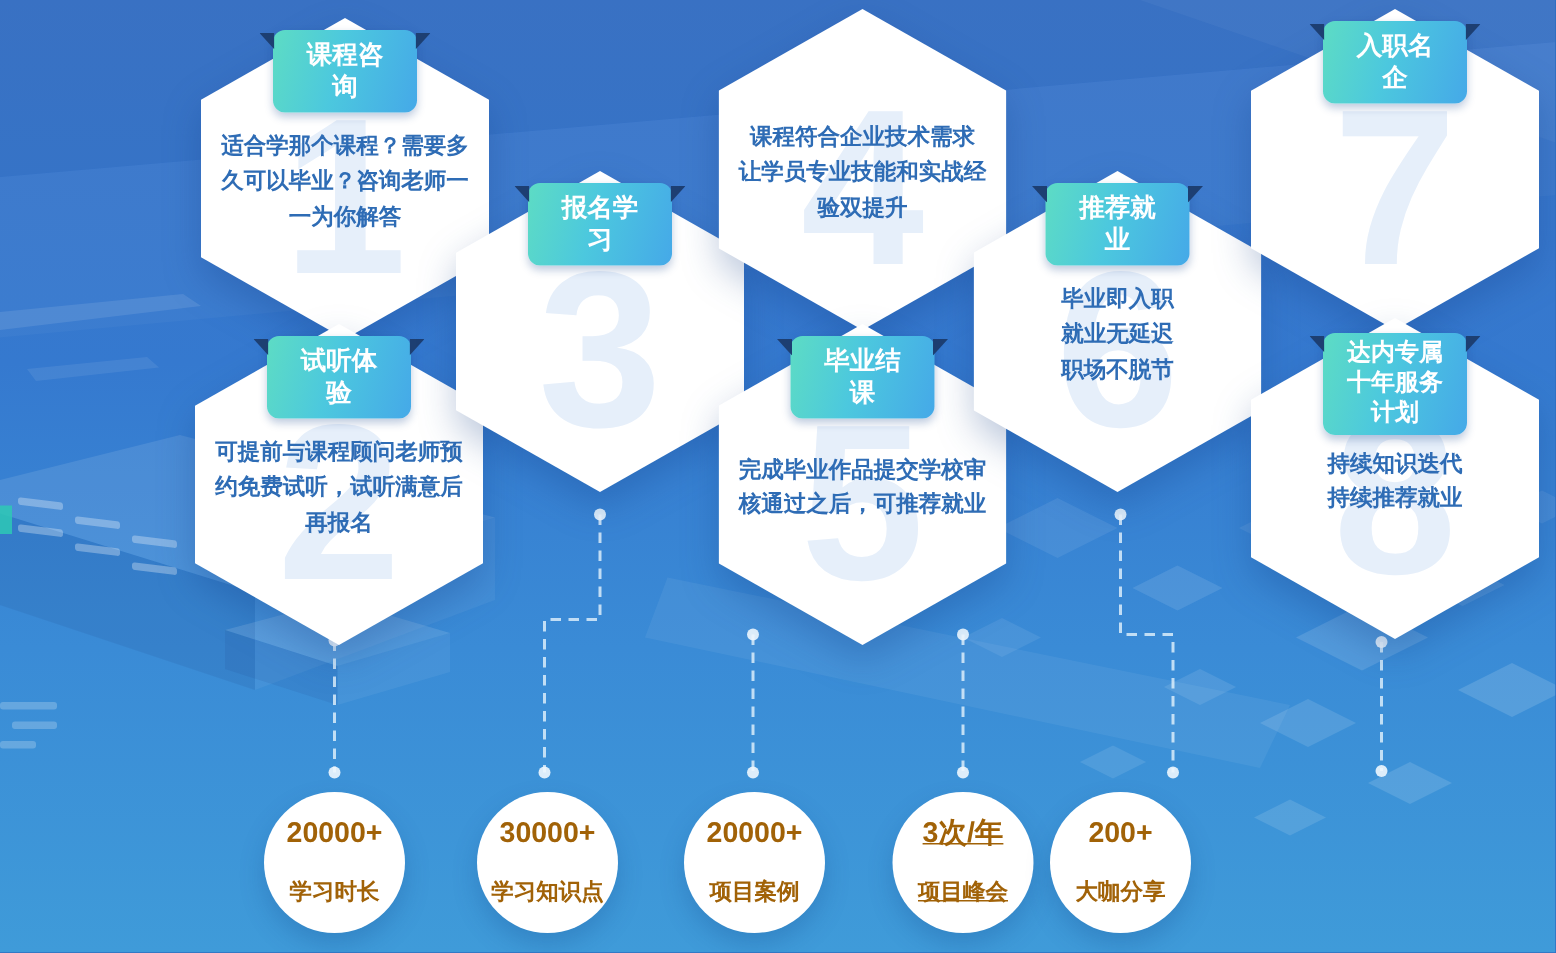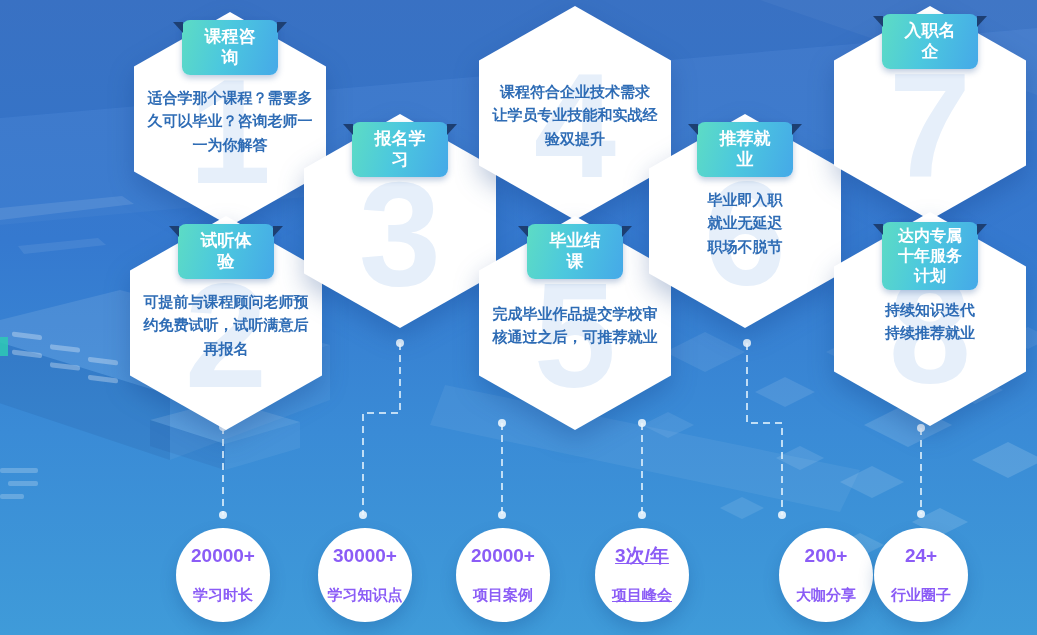--- a/index.html
+++ b/index.html
@@ -25,21 +25,21 @@
     color:#fff;font-size:17px;font-weight:700;padding:6px 18px;border-radius:8px;
     white-space:pre-line;text-align:center;line-height:1.25;box-shadow:0 3px 6px rgba(20,70,140,.28);}
   .ribbon::before{content:'';position:absolute;left:-9px;top:2px;width:10px;height:11px;background:#1d3f72;
     clip-path:polygon(100% 0,100% 100%,0 0);}
   .ribbon::after{content:'';position:absolute;right:-9px;top:2px;width:10px;height:11px;background:#1d3f72;
     clip-path:polygon(0 0,100% 0,0 100%);}
   .ribbon.two-line{font-size:16px;padding:4px 12px;top:10px;}
   
   .stat{position:absolute;top:528px;width:94px;height:94px;border-radius:50%;background:#fff;
     display:flex;flex-direction:column;align-items:center;justify-content:center;
-    color:#8b5cf6;font-weight:700;box-shadow:0 8px 16px rgba(20,70,140,.25);z-index:2;}
+    color:#a16207;font-weight:700;box-shadow:0 8px 16px rgba(20,70,140,.25);z-index:2;}
   .stat-value{font-size:19px;line-height:1.1;}
   .stat-label{font-size:15px;margin-top:20px;line-height:1.1;}
 </style>
 </head>
 <body>
 
 <div class="stage">
 
   <svg class="bg-deco" viewBox="0 0 1037 635" aria-hidden="true">
     <path d="M0 0 H1037 V28 L0 118 Z" fill="#1c3a78" opacity="0.05"></path>
@@ -210,22 +210,18 @@
     <div class="stat-label">学习知识点</div>
   </div>
   <div class="stat" style="left:456px;">
     <div class="stat-value">20000+</div>
     <div class="stat-label">项目案例</div>
   </div>
   <div class="stat" style="left:595px;text-decoration:underline;">
     <div class="stat-value">3次/年</div>
     <div class="stat-label">项目峰会</div>
   </div>
-  <div class="stat" style="left:779px;text-align:right;">
+  <div class="stat" style="left:700px;text-align:right;">
     <div class="stat-value">200+</div>
     <div class="stat-label">大咖分享</div>
   </div>
-  <div class="stat" style="left:874px;">
-    <div class="stat-value">24+</div>
-    <div class="stat-label">行业圈子</div>
-  </div>
 
 </div>
 
 </body></html>

